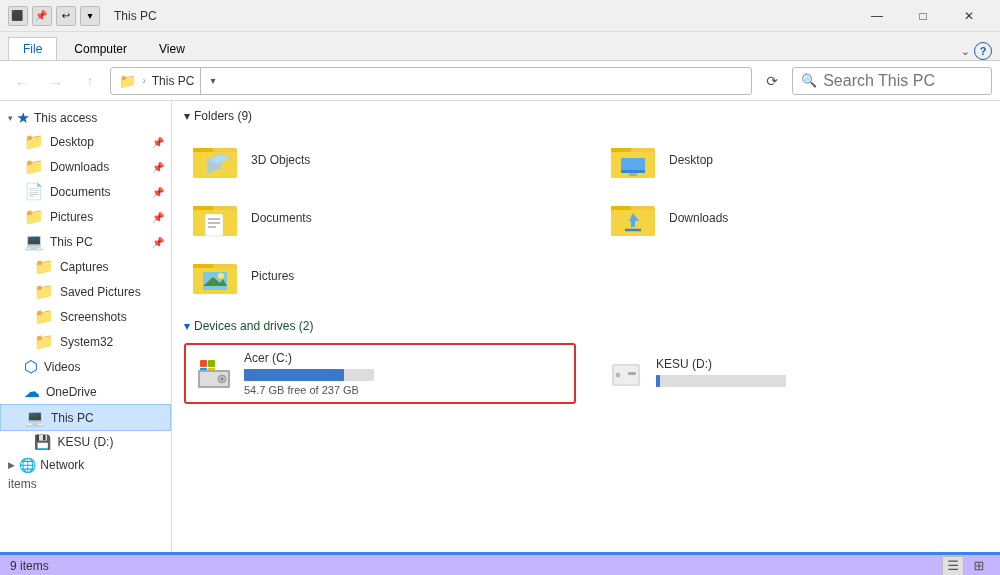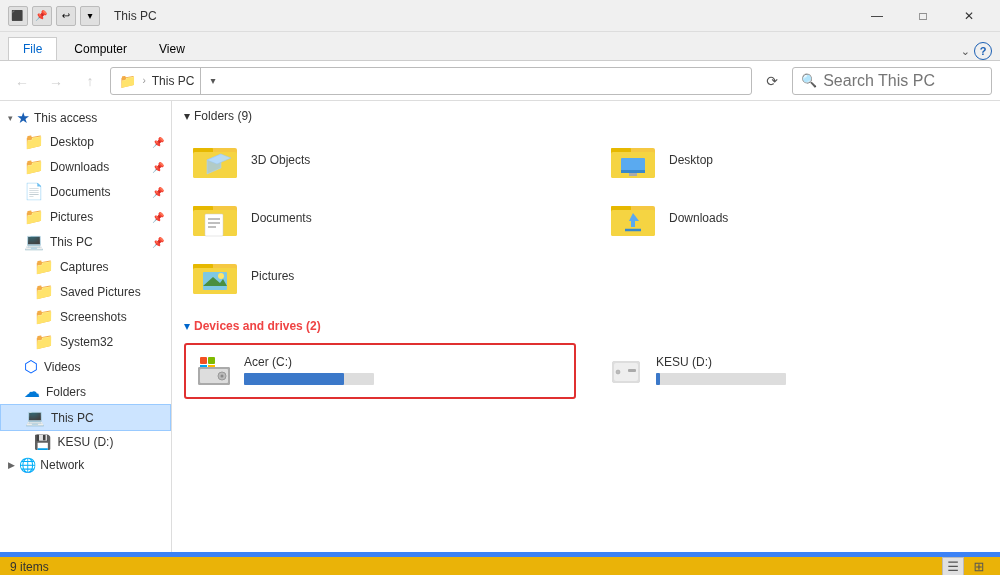--- a/index.html
+++ b/index.html
@@ -251,22 +251,22 @@
     .drive-bar {
       height: 100%;
       background: #3b78c9;
       border-radius: 1px;
     }
     .drive-free { font-size: 11px; color: #555; }
 
     
     .status-bar {
       height: 24px;
-      background: #eab308;
-      border-top: 5px solid #3b82f6;
+      background: #c4b5fd;
+      border-top: 3px solid #3b82f6;
       display: flex;
       align-items: center;
       justify-content: space-between;
       padding: 0 10px;
       font-size: 12px;
       color: #333;
     }
     .status-bar-right { display: flex; gap: 4px; }
     .view-btn {
       width: 22px; height: 20px;
@@ -378,39 +378,40 @@
       <span class="item-label">System32</span>
     </div>
 
     <div class="sidebar-item">
       <span style="font-size:16px;color:#0061ff;">⬡</span>
       <span class="item-label">Videos</span>
     </div>
 
     <div class="sidebar-item">
       <span style="font-size:16px;color:#0078d7;">☁</span>
-      <span class="item-label">Folders</span>
+      <span class="item-label">OneDrive</span>
     </div>
 
     <div class="sidebar-item active">
       <span style="font-size:16px;">💻</span>
       <span class="item-label">This PC</span>
     </div>
 
     <div class="sidebar-item" style="padding-left:34px;">
       <span style="font-size:14px;">💾</span>
       <span class="item-label">KESU (D:)</span>
     </div>
 
     <div class="sidebar-section-header">
       <span class="chevron">▶</span>
       <span style="font-size:14px;color:#0078d7;">🌐</span>
       <span>Network</span>
     </div>
 
+    <div style="padding: 2px 8px; font-size:12px; color:#555;">items</div>
   </div>
 
   <div class="content-area">
 
     <div class="section-header">
       <span>▾</span>
       <span>Folders (9)</span>
     </div>
 
     <div class="folders-grid">
@@ -484,21 +485,21 @@
           </svg>
         </div>
         <span class="folder-name">Pictures</span>
       </div>
 
     </div>
 
     <div class="devices-section">
       <div class="devices-section-header">
         <span style="color:#0066cc;">▾</span>
-        <span style="color:#ef4444;font-weight:700;">Devices and drives (2)</span>
+        <span style="color:#14532d;font-weight:400;">Devices and drives (2)</span>
       </div>
 
       <div class="devices-grid">
 
         <div class="drive-item highlighted">
           <div class="drive-icon-container">
             <svg width="40" height="40" viewBox="0 0 40 40">
 
               <rect x="4" y="16" width="32" height="18" rx="2" fill="#888"></rect>
               <rect x="4" y="16" width="32" height="18" rx="2" fill="#aaa"></rect>
@@ -510,20 +511,21 @@
               <rect x="14" y="6" width="7" height="7" rx="1" fill="#7fba00"></rect>
               <rect x="6" y="14" width="7" height="2" rx="0" fill="#00a4ef"></rect>
               <rect x="14" y="14" width="7" height="2" rx="0" fill="#ffb900"></rect>
             </svg>
           </div>
           <div class="drive-info">
             <div class="drive-name">Acer (C:)</div>
             <div class="drive-bar-container">
               <div class="drive-bar" style="width:77%; background:#3b78c9;"></div>
             </div>
+            <div class="drive-free">54.7 GB free of 237 GB</div>
           </div>
         </div>
 
         <div class="drive-item">
           <div class="drive-icon-container">
             <svg width="40" height="40" viewBox="0 0 40 40">
 
               <rect x="6" y="10" width="28" height="22" rx="3" fill="#ccc"></rect>
               <rect x="6" y="10" width="28" height="22" rx="3" fill="#ddd"></rect>
               <rect x="8" y="12" width="24" height="18" rx="2" fill="#eee"></rect>

